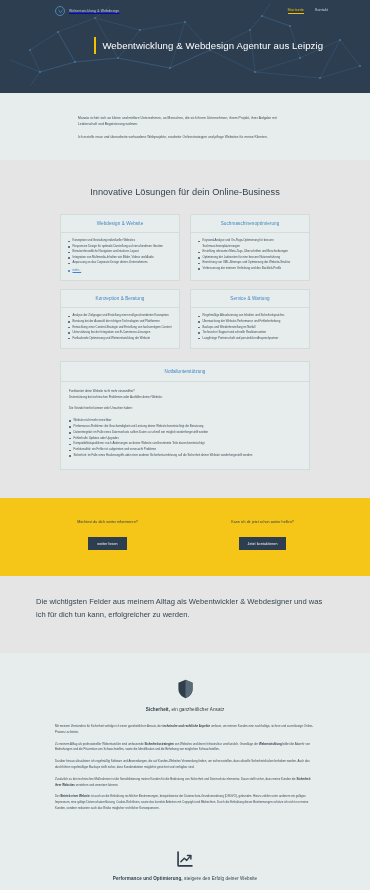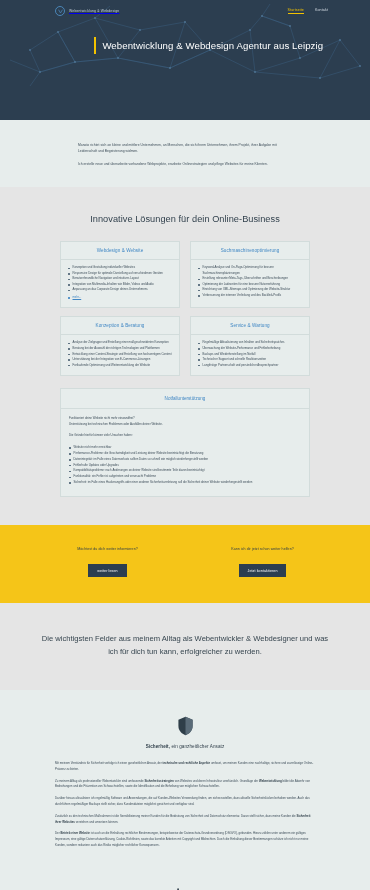--- a/index.html
+++ b/index.html
@@ -8,21 +8,21 @@
     font-family: "Liberation Sans", sans-serif;
     background: #ffffff;
     color: #333;
   }
   body { width: 370px; overflow-x: hidden; }
 
   
   .hero {
     position: relative;
     background: #2c3e50;
-    height: 120px;
+    height: 93px;
     overflow: hidden;
   }
   .hero-net {
     position: absolute;
     inset: 0;
     opacity: .55;
   }
   .topbar {
     position: relative;
     z-index: 3;
@@ -211,22 +211,22 @@
     font-size: 3.6px;
     padding: 4.5px 9px;
     border: none;
     cursor: pointer;
     letter-spacing: .1px;
     font-family: inherit;
   }
 
   
   .statement {
-    text-align: center;
-    padding: 30px 36px 32px 36px;
+    text-align: left;
+    padding: 20px 36px 32px 36px;
   }
   .statement p {
     font-size: 7.6px;
     line-height: 1.62;
     color: #36454f;
     font-weight: 400;
   }
 
   
   .feature {

